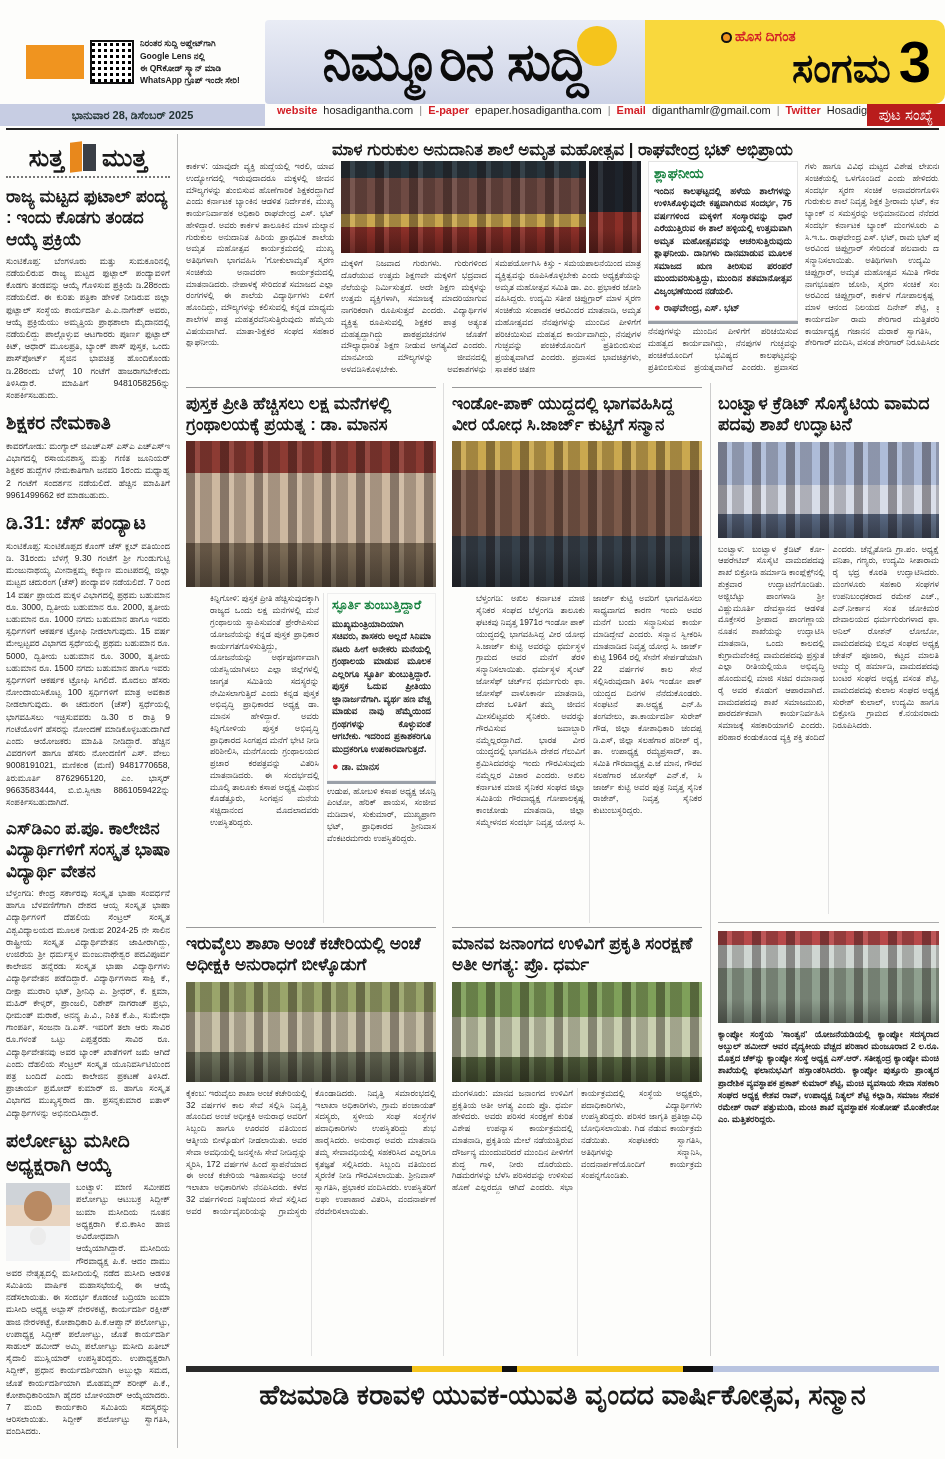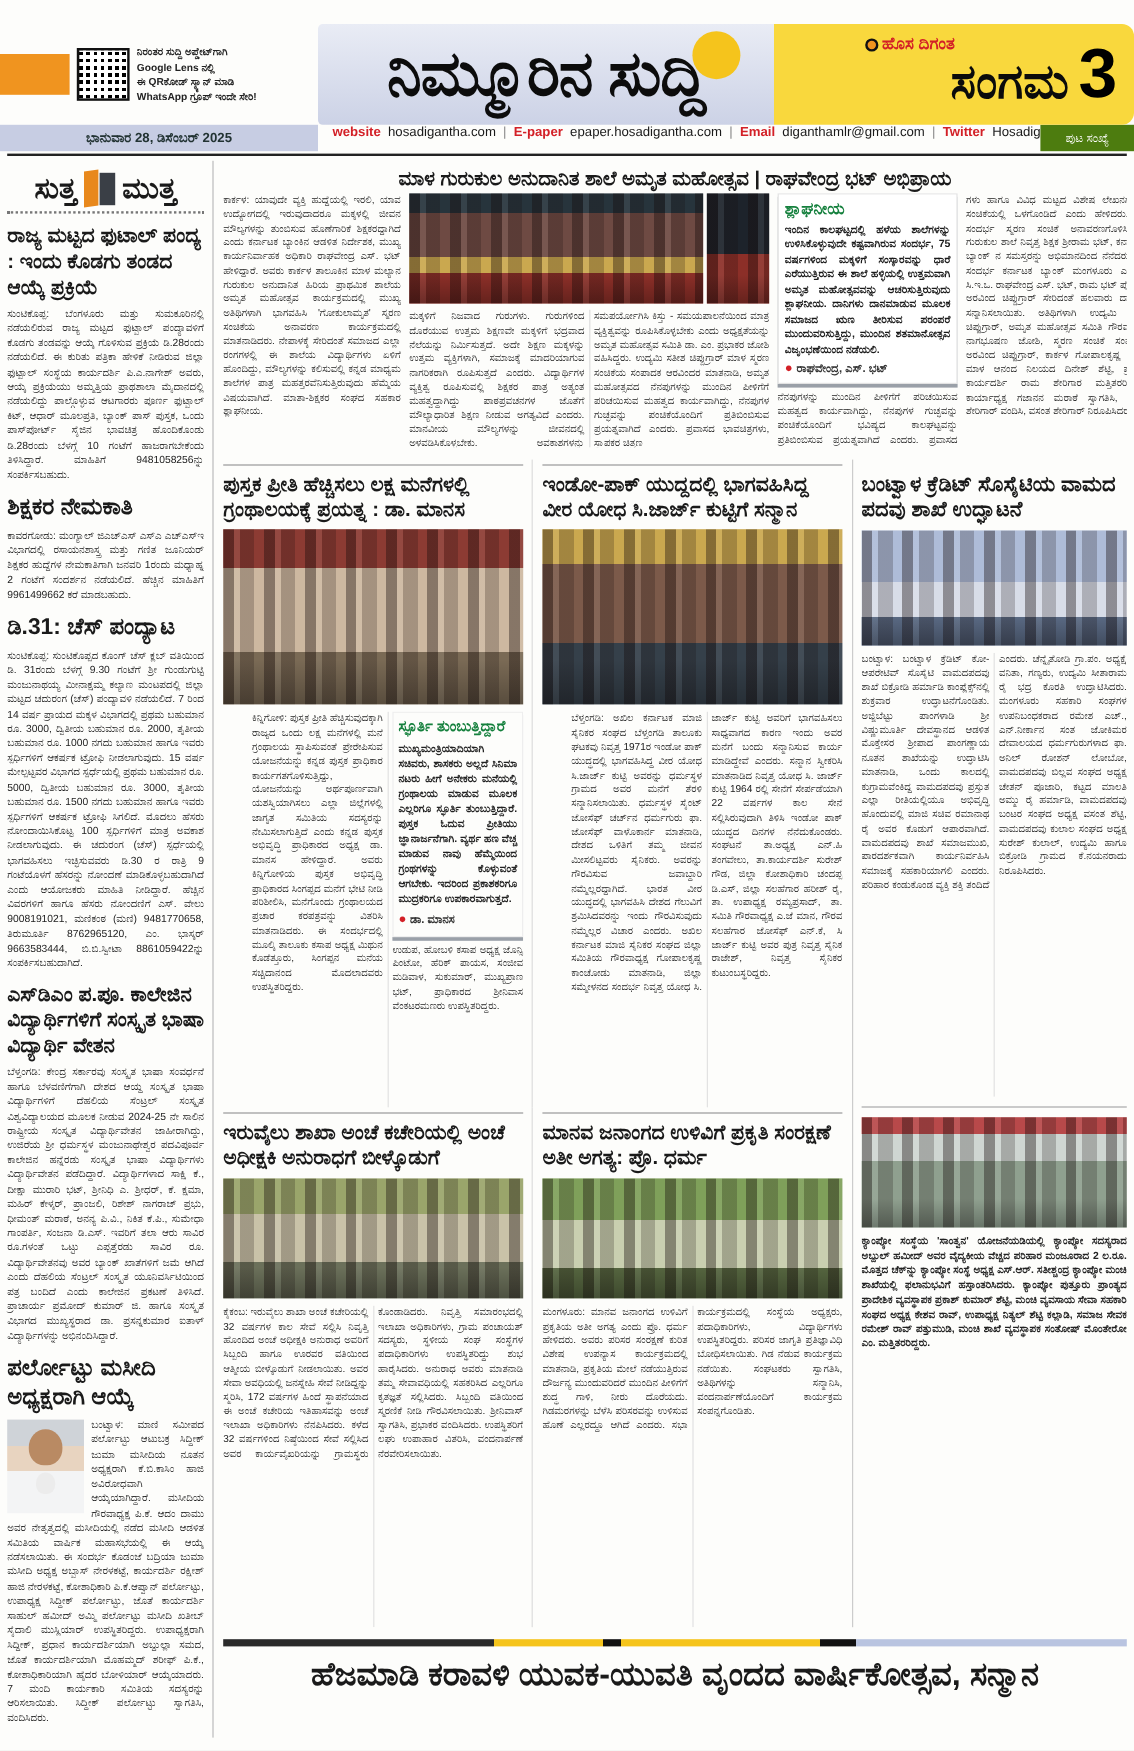--- a/index.html
+++ b/index.html
@@ -2,42 +2,42 @@
 <html><head>
 <meta charset="utf-8">
 <style>
   * { margin:0; padding:0; box-sizing:border-box; }
   html,body { background:#e8e8e8; }
   body { font-family:"Liberation Sans", sans-serif; color:#1a1a1a; }
   .page { position:relative; width:945px; height:1459px; margin:0 auto; background:#fdfdfb; overflow:hidden; }
 
   
   .masthead-row { position:relative; height:104px; padding-top:20px; display:flex; }
-  .promo { width:265px; display:flex; align-items:center; gap:6px; }
+  .promo { width:265px; display:flex; align-items:center; gap:6px; padding-left:26px; }
   .orange-block { width:58px; height:34px; background:#f0941f; }
   .qr { width:44px; height:44px; border:2px solid #111; background-image:
         repeating-linear-gradient(0deg,#000 0 3px,#fff 3px 6px),
         repeating-linear-gradient(90deg,#000 0 3px,#fff 3px 6px);
         background-blend-mode:screen; }
   .promo-lines { font-size:8.5px; line-height:1.45; font-weight:bold; color:#222; white-space:nowrap; }
   .masthead-band { position:relative; flex:1; background:linear-gradient(180deg,#e9ecf5,#ccd2e6); border-radius:4px 0 0 4px; display:flex; align-items:center; justify-content:center; overflow:hidden; }
   .yellow-dot { position:absolute; right:28px; top:6px; width:40px; height:40px; border-radius:50%; background:#f5c41c; }
   .masthead-title { position:relative; font-size:52px; font-weight:800; letter-spacing:-1px; color:#0c0c0c; }
   .section-box { position:relative; width:300px; background:#f9d83d; border-radius:0 10px 10px 0; display:flex; align-items:center; justify-content:flex-end; padding-right:14px; gap:8px; }
   .brand-mini { position:absolute; top:8px; left:76px; font-size:14px; font-weight:800; color:#d32027; }
   .brand-eye { display:inline-block; width:11px; height:11px; border-radius:50%; background:#f0941f; border:2px solid #111; vertical-align:-2px; margin-right:3px; }
   .section-name { font-size:40px; font-weight:800; color:#0b0b0b; margin-top:14px; }
   .section-page-num { font-size:58px; font-weight:800; color:#000; line-height:1; }
 
   .info-bar { display:flex; align-items:stretch; height:22px; font-size:11px; }
   .date-cell { width:265px; background:#c7cde3; color:#233; display:flex; align-items:center; justify-content:center; font-weight:bold; font-size:11px; }
   .links-cell { flex:1; display:flex; align-items:flex-start; gap:6px; padding-left:12px; white-space:nowrap; overflow:hidden; }
   .links-cell .lbl { color:#d32027; font-weight:bold; }
   .links-cell .sep { color:#888; }
-  .pagelabel-cell { width:78px; background:#4d7c0f; color:#fff; display:flex; align-items:center; justify-content:center; font-size:10px; }
+  .pagelabel-cell { width:78px; background:#b91c1c; color:#fff; display:flex; align-items:center; justify-content:center; font-size:15px; }
   .top-rule { border-top:2px solid #222; margin:2px 6px 0 6px; }
 
   
   .content { display:flex; padding:4px 6px 0 6px; gap:8px; }
   .sidebar { width:172px; flex:none; border-right:1px solid #bbb; padding-right:7px; }
   .mainarea { flex:1; min-width:0; }
 
   
   .side-sec-head { display:flex; align-items:flex-end; justify-content:center; gap:6px; font-size:24px; font-weight:800; padding:8px 0 4px 0; border-bottom:2px dotted #777; margin-bottom:8px; }
   .door-icon { width:26px; height:30px; position:relative; flex:none; }

